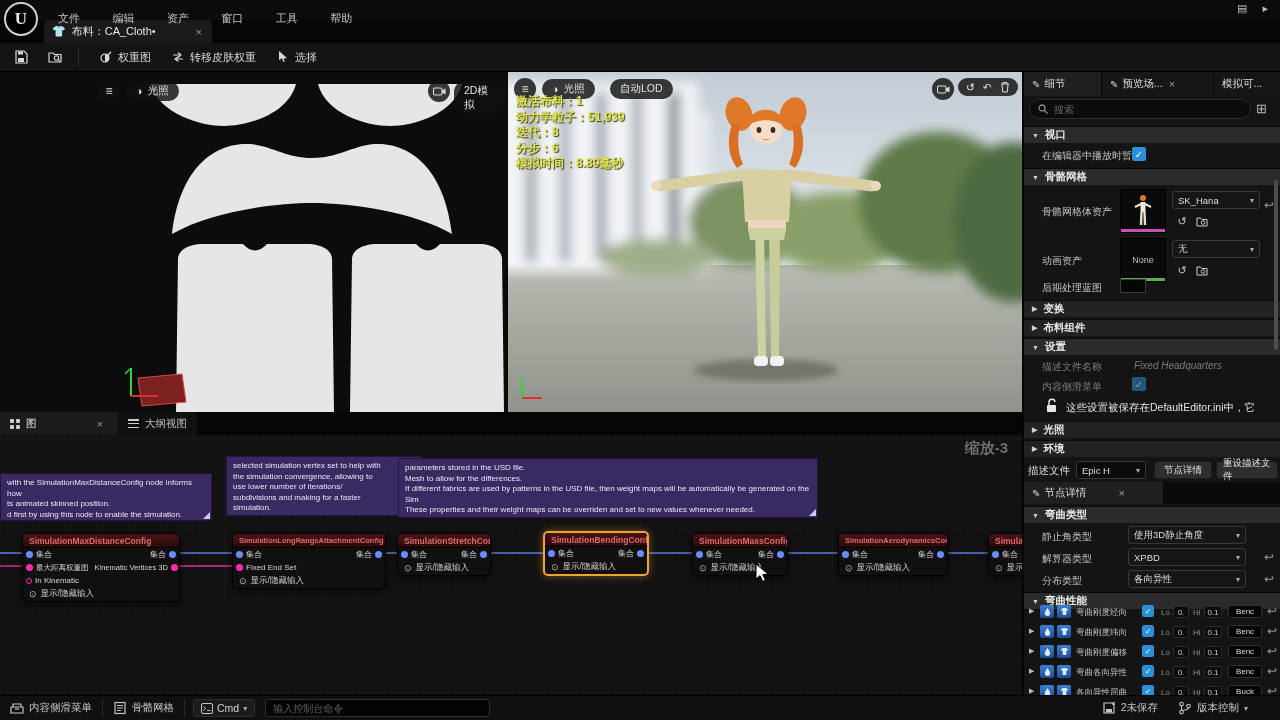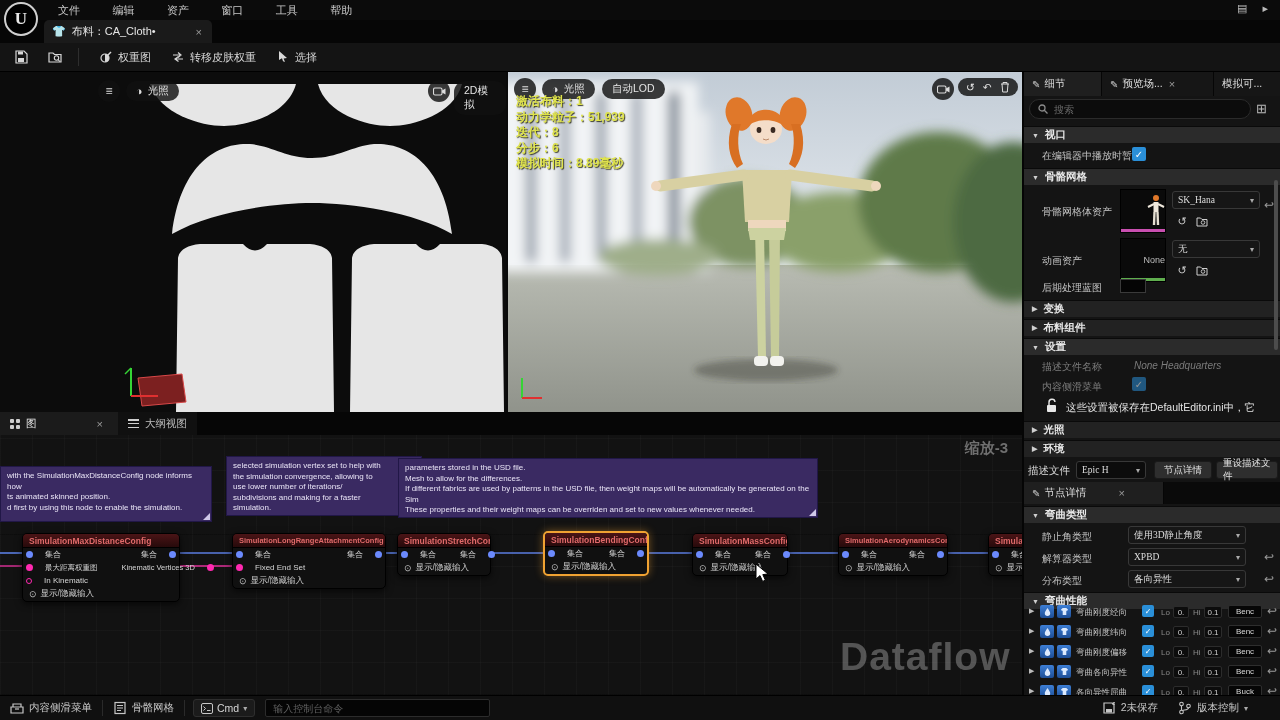--- a/index.html
+++ b/index.html
@@ -4,21 +4,21 @@
 <style>
   * { margin:0; padding:0; box-sizing:border-box; }
   html,body { background:#000; }
   body { font-family:"Liberation Sans", sans-serif; }
   #app { position:relative; width:1280px; height:720px; background:#0a0a0a; overflow:hidden; color:#ccc; }
   .abs { position:absolute; }
 
   
   #menubar { left:0; top:0; width:1280px; height:20px; background:#0b0b0b; z-index:30; }
   .ue-logo { left:4px; top:2px; width:34px; height:34px; border-radius:50%; background:#000; border:2px solid #cfcfcf; z-index:40; display:flex; align-items:center; justify-content:center; color:#e8e8e8; font-size:17px; font-weight:bold; font-family:"Liberation Serif", serif; }
-  .menu-item { display:inline-block; color:#c8c8c8; font-size:11px; padding:3px 14px; cursor:default;text-align:right; }
+  .menu-item { display:inline-block; color:#c8c8c8; font-size:11px; padding:11px 14px; cursor:default;text-align:right; }
   #menu-items { position:absolute; left:44px; top:0; }
   .win-glyphs { right:6px; top:2px; color:#bbb; font-size:11px; letter-spacing:6px; }
 
   
   #tabbar { left:0; top:20px; width:1280px; height:23px; background:#060606; z-index:20; }
   .doc-tab { position:absolute; left:44px; top:0; height:23px; width:168px; background:#1a1a1a; border-radius:5px 5px 0 0; display:flex; align-items:center; padding:0 8px; gap:6px; }
   .shirt-ico { color:#e08a96; font-size:11px; }
   .doc-tab-label { color:#e6e6e6; font-size:11px; white-space:nowrap; flex:1; }
   .tab-close { color:#9a9a9a; font-size:11px; padding:0 2px; }
 
@@ -45,23 +45,23 @@
   .pencil { color:#cfcfcf; font-size:10px; }
   .searchbox { position:absolute; left:5px; top:27px; width:222px; height:20px; background:#0c0c0c; border:1px solid #2b2b2b; border-radius:10px; display:flex; align-items:center; padding:0 8px; gap:6px; }
   .searchbox input { background:transparent; border:none; outline:none; color:#bbb; font-size:10px; width:170px; font-family:"Liberation Sans",sans-serif; }
   .searchbox input::placeholder { color:#6a6a6a; }
   .hdr { position:absolute; left:0; width:258px; height:17px; background:#2b2b2b; color:#e8e8e8; font-size:10.5px; font-weight:bold; display:flex; align-items:center; gap:6px; padding:0 8px; border-top:1px solid #0a0a0a; }
   .hdr .car { font-size:7px; color:#cfcfcf; }
   .lbl { position:absolute; color:#c2c2c2; font-size:10px; white-space:nowrap; }
   .lbl.dim { color:#7b7b7b; }
   .chk { position:absolute; width:14px; height:14px; background:#2a8fd8; border-radius:2px; color:#fff; font-size:10px; display:flex; align-items:center; justify-content:center; }
   .chk.dim { opacity:.55; }
-  .thumb { position:absolute; width:46px; height:44px; background:#0a0a0a; border:1px solid #000; display:flex; align-items:center; justify-content:flex-end; }
+  .thumb { position:absolute; width:46px; height:44px; background:#0a0a0a; border:1px solid #000; display:flex; align-items:center; justify-content:center; }
   .thumb .bar { position:absolute; left:0; bottom:0; width:100%; height:3px; }
-  .dd { position:absolute; height:18px; background:#161616; border:1px solid #383838; border-radius:3px; color:#ddd; font-size:9.5px; display:flex; align-items:center; justify-content:space-between; padding:8px 5px;font-family:Liberation Serif, serif; }
+  .dd { position:absolute; height:18px; background:#161616; border:1px solid #383838; border-radius:3px; color:#ddd; font-size:9.5px; display:flex; align-items:center; justify-content:space-between; padding:8px 5px; }
   .dd .chev { color:#aaa; font-size:8px; }
   .mini-btn { position:absolute; width:16px; height:14px; color:#cfcfcf; font-size:11px; display:flex; align-items:center; justify-content:center; }
   .rst { position:absolute; color:#9a9a9a; font-size:12px; }
   .pbtn { position:absolute; height:18px; background:#2e2e2e; border:1px solid #1a1a1a; border-radius:3px; color:#e2e2e2; font-size:9.5px; display:flex; align-items:center; justify-content:center; padding:0 6px; }
   .swatch { position:absolute; width:26px; height:14px; background:#050505; border:1px solid #3a3a3a; }
   .rp-scroll { position:absolute; right:2px; top:108px; width:4px; height:170px; background:#4d4d4d; border-radius:2px; }
   .valbox { position:absolute; height:12px; background:#0c0c0c; border:1px solid #2c2c2c; border-radius:2px; color:#cfcfcf; font-size:8px; display:flex; align-items:center; justify-content:center; padding:0 2px; }
   .tinylbl { position:absolute; color:#8a8a8a; font-size:8px; }
   .map-btn { position:absolute; width:34px; height:13px; background:#060606; border:1px solid #2e2e2e; border-radius:2px; color:#d8d8d8; font-size:8px; display:flex; align-items:center; justify-content:center; }
   .bic { position:absolute; width:14px; height:13px; border-radius:2px; background:linear-gradient(#3d7fd6,#1d4e97); display:flex; align-items:center; justify-content:center; }
@@ -83,21 +83,21 @@
       repeating-linear-gradient(90deg, rgba(255,255,255,0.022) 0 1px, transparent 1px 32px),
       repeating-linear-gradient(0deg, rgba(0,0,0,0.55) 0 1px, transparent 1px 160px);
     background-color:#121212; }
   .zoomlbl { position:absolute; right:14px; top:4px; color:#6f6f6f; font-size:15px; font-weight:bold; }
   .watermark { position:absolute; left:840px; top:200px; color:rgba(185,185,185,0.4); font-size:39px; font-weight:bold; letter-spacing:1px; }
   .comment { position:absolute; background:#3a2a62; border:1px solid #211747; color:#e9e4f6; font-size:8px; line-height:10.5px; padding:4px 6px; z-index:3; }
   .comment .rsz { position:absolute; right:1px; bottom:1px; width:0; height:0; border-left:7px solid transparent; border-bottom:7px solid #cfc8e8; }
   .gnode { position:absolute; background:#101010; border:1px solid #000; border-radius:5px; box-shadow:0 2px 7px rgba(0,0,0,.65); z-index:4; }
   .gnode.sel { border:2px solid #f0a232; box-shadow:0 0 8px rgba(240,162,50,.45); }
   .node-h { height:14px; background:linear-gradient(#4a1416,#270a0b); border-radius:4px 4px 0 0; border-bottom:1px solid #000; color:#e06a6a; font-size:8.5px; font-weight:bold; display:flex; align-items:center; padding:0 6px; white-space:nowrap; overflow:hidden; }
-  .prow { height:13px; display:flex; align-items:center; padding:0 3px; gap:12px; color:#d6d6d6; font-size:8px; white-space:nowrap; }
+  .prow { height:13px; display:flex; align-items:center; padding:0 3px; gap:3px; color:#d6d6d6; font-size:8px; white-space:nowrap; }
   .pin { width:7px; height:7px; border-radius:50%; flex:none; }
   .pin.blue { background:#6b8afd; }
   .pin.mag { background:#ff29b0; }
   .pin.mag-o { background:transparent; border:1.5px solid #ff29b0; width:6px; height:6px; }
   .sp { flex:1; }
   .foot { height:14px; display:flex; align-items:center; gap:4px; padding:0 6px; color:#cfcfcf; font-size:8.5px; white-space:nowrap; }
   .foot .tgt { font-size:9px; color:#bbb; }
   #wires { position:absolute; left:0; top:0; z-index:2; }
   #cursor { position:absolute; left:755px; top:128px; z-index:9; }
 
@@ -271,21 +271,21 @@
         <line x1="14" y1="326" x2="34" y2="326" stroke="#e03030" stroke-width="2"></line>
       </g>
     </svg>
     <div class="round-btn" style="left:6px;top:6px">
         <span>≡</span>
       </div>
     <div class="pill" style="left:34px;top:7px">
       <span class="half-ico">◑</span>
       <span>光照</span>
     </div>
-    <div class="pill" style="left:94px;top:7px">
+    <div class="pill" style="left:102px;top:7px">
       <span>自动LOD</span>
     </div>
     <div class="round-btn" style="left:424px;top:6px">
       <svg width="13" height="11" viewBox="0 0 13 11">
           <rect x="0.5" y="2" width="8.5" height="7" rx="1.5" fill="none" stroke="#ddd" stroke-width="1.1"></rect>
           <path d="M9 4.5l3.5-2v6L9 6.5z" fill="#ddd"></path>
         </svg>
     </div>
     <div class="pill" style="left:450px;top:6px;padding:3px 8px;gap:8px">
       <span>↺</span>
@@ -391,21 +391,21 @@
     </div>
     <div class="hdr" style="top:247px;background:#222">
       <span class="car">▶</span>
       <span>布料组件</span>
     </div>
     <div class="hdr" style="top:266px">
       <span class="car">▼</span>
       <span>设置</span>
     </div>
     <div class="lbl dim" style="left:18px;top:288px">描述文件名称</div>
-    <div class="lbl dim" style="left:110px;top:288px;font-style:italic">None Headquarters</div>
+    <div class="lbl dim" style="left:110px;top:288px;font-style:italic">Fixed Headquarters</div>
     <div class="lbl dim" style="left:18px;top:308px">内容侧滑菜单</div>
     <div class="chk dim" style="left:108px;top:305px">
         <span>✓</span>
       </div>
     <svg class="abs" style="left:22px;top:326px" width="13" height="15" viewBox="0 0 13 15">
         <rect x="1" y="7" width="9" height="7" rx="1" fill="#e8e8e8"></rect>
         <path d="M3 7V4.5a3 3 0 0 1 6-.5" fill="none" stroke="#e8e8e8" stroke-width="1.4"></path>
       </svg>
     <div class="lbl" style="left:42px;top:329px;color:#e2e2e2;font-size:10.5px">这些设置被保存在DefaultEditor.ini中，它</div>
     <div class="hdr" style="top:349px;background:#222">
@@ -582,23 +582,22 @@
         <span class="lines-ic">
             <i></i>
             <i></i>
             <i></i>
           </span>
         <span>大纲视图</span>
       </div>
     </div>
     <div id="gcanvas">
       <div class="zoomlbl">缩放-3</div>
-      <div class="watermark">Dataflow</div>
-
-      <div class="comment" style="left:0;top:31px;width:212px;height:56px">
+
+      <div class="comment" style="left:0;top:38px;width:212px;height:48px">
         <div>with the SimulationMaxDistanceConfig node informs how</div>
           <div>ts animated skinned position.</div>
           <div>d first by using this node to enable the simulation.</div>
         <span class="rsz"></span>
       </div>
       <div class="comment" style="left:226px;top:21px;width:196px;height:60px">
         <div>selected simulation vertex set to help with</div>
           <div>the simulation convergence, allowing to</div>
           <div>use lower number of iterations/</div>
           <div>subdivisions and making for a faster</div>

